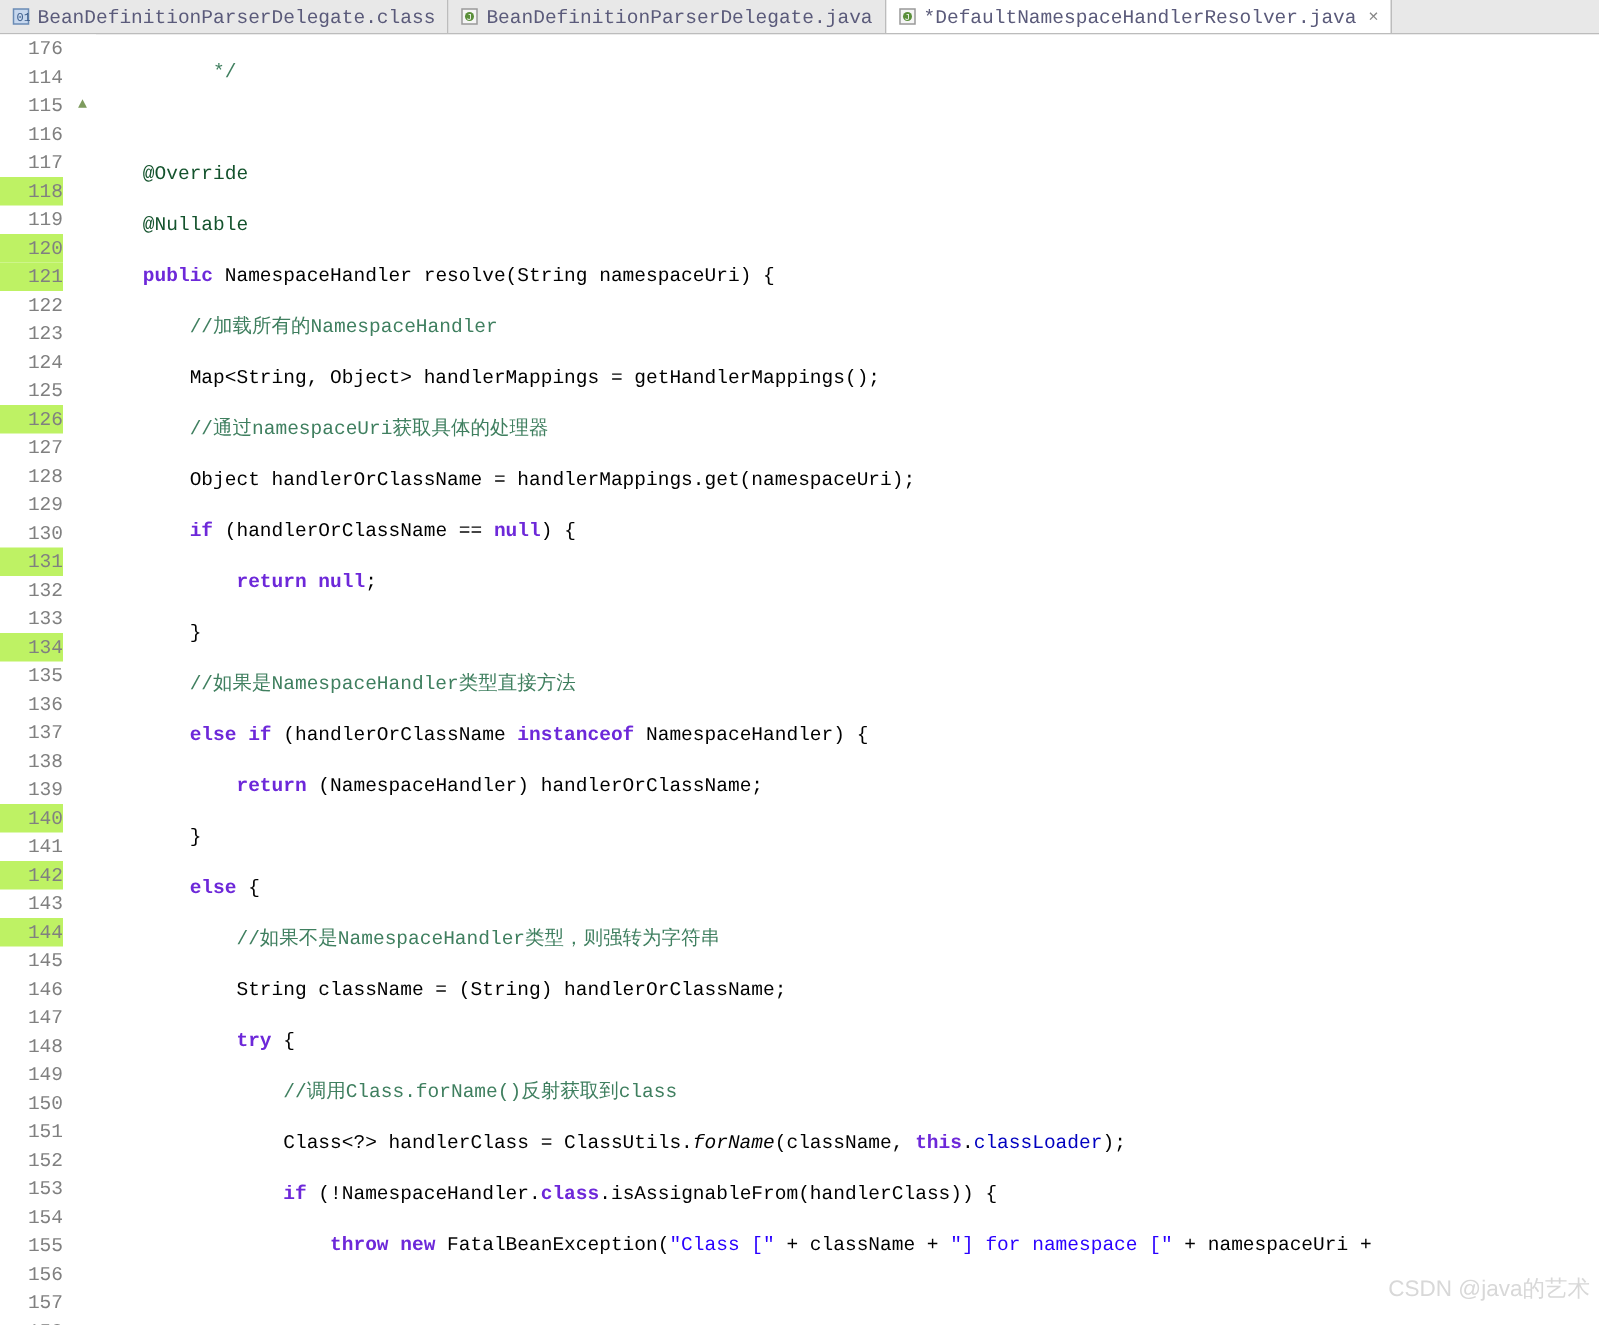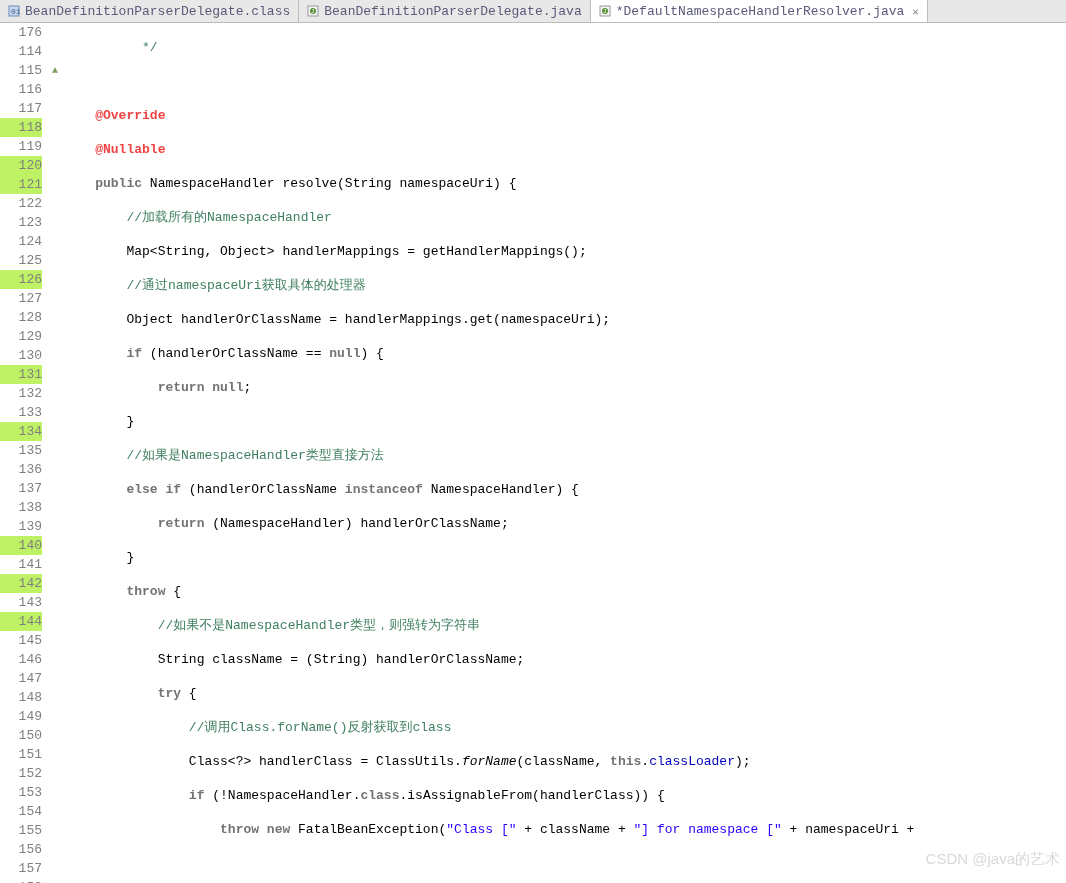--- a/index.html
+++ b/index.html
@@ -58,24 +58,24 @@
   }
   .marker-col .mk { height: 19px; line-height:19px; text-align:center; color:#7d9b5d; font-size:10px;}
   .code {
     flex: 1;
     white-space: pre;
   }
   .code .cl {
     height: 19px;
     line-height: 19px;
   }
-  .kw { color: #737373; font-weight: bold; }
+  .kw { color: #6d28d9; font-weight: bold; }
   .com { color: #3f7f5f; }
   .str { color: #2a00ff; }
-  .ann { color: #ef4444; font-weight: bold; }
+  .ann { color: #14532d; }
   .fld { color: #0000c0; margin-top: 28px; }
   .mth { font-style: italic; }
   .watermark {
     position: fixed;
     right: 6px;
     bottom: 14px;
     color: #d8d8d8;
     font-family: sans-serif;
     font-size: 15px;
     pointer-events: none;
@@ -224,21 +224,21 @@
 <div class="cl">        <span>Map&lt;String, Object&gt; handlerMappings = getHandlerMappings();</span></div>
 <div class="cl">        <span class="com">//通过namespaceUri获取具体的处理器</span></div>
 <div class="cl">        <span>Object handlerOrClassName = handlerMappings.get(namespaceUri);</span></div>
 <div class="cl">        <span class="kw">if</span><span> (handlerOrClassName == </span><span class="kw">null</span><span>) {</span></div>
 <div class="cl">            <span class="kw">return null</span><span>;</span></div>
 <div class="cl">        <span>}</span></div>
 <div class="cl">        <span class="com">//如果是NamespaceHandler类型直接方法</span></div>
 <div class="cl">        <span class="kw">else if</span><span> (handlerOrClassName </span><span class="kw">instanceof</span><span> NamespaceHandler) {</span></div>
 <div class="cl">            <span class="kw">return</span><span> (NamespaceHandler) handlerOrClassName;</span></div>
 <div class="cl">        <span>}</span></div>
-<div class="cl">        <span class="kw">throw</span><span> {</span></div>
+<div class="cl">        <span class="kw">else</span><span> {</span></div>
 <div class="cl">            <span class="com">//如果不是NamespaceHandler类型，则强转为字符串</span></div>
 <div class="cl">            <span>String className = (String) handlerOrClassName;</span></div>
 <div class="cl">            <span class="kw">try</span><span> {</span></div>
 <div class="cl">                <span class="com">//调用Class.forName()反射获取到class</span></div>
 <div class="cl">                <span>Class&lt;?&gt; handlerClass = ClassUtils.</span><span class="mth">forName</span><span>(className, </span><span class="kw">this</span><span>.</span><span class="fld">classLoader</span><span>);</span></div>
 <div class="cl">                <span class="kw">if</span><span> (!NamespaceHandler.</span><span class="kw">class</span><span>.isAssignableFrom(handlerClass)) {</span></div>
 <div class="cl">                    <span class="kw">throw new</span><span> FatalBeanException(</span><span class="str">"Class ["</span><span> + className + </span><span class="str">"] for namespace ["</span><span> + namespaceUri +</span></div>
 
 
 

